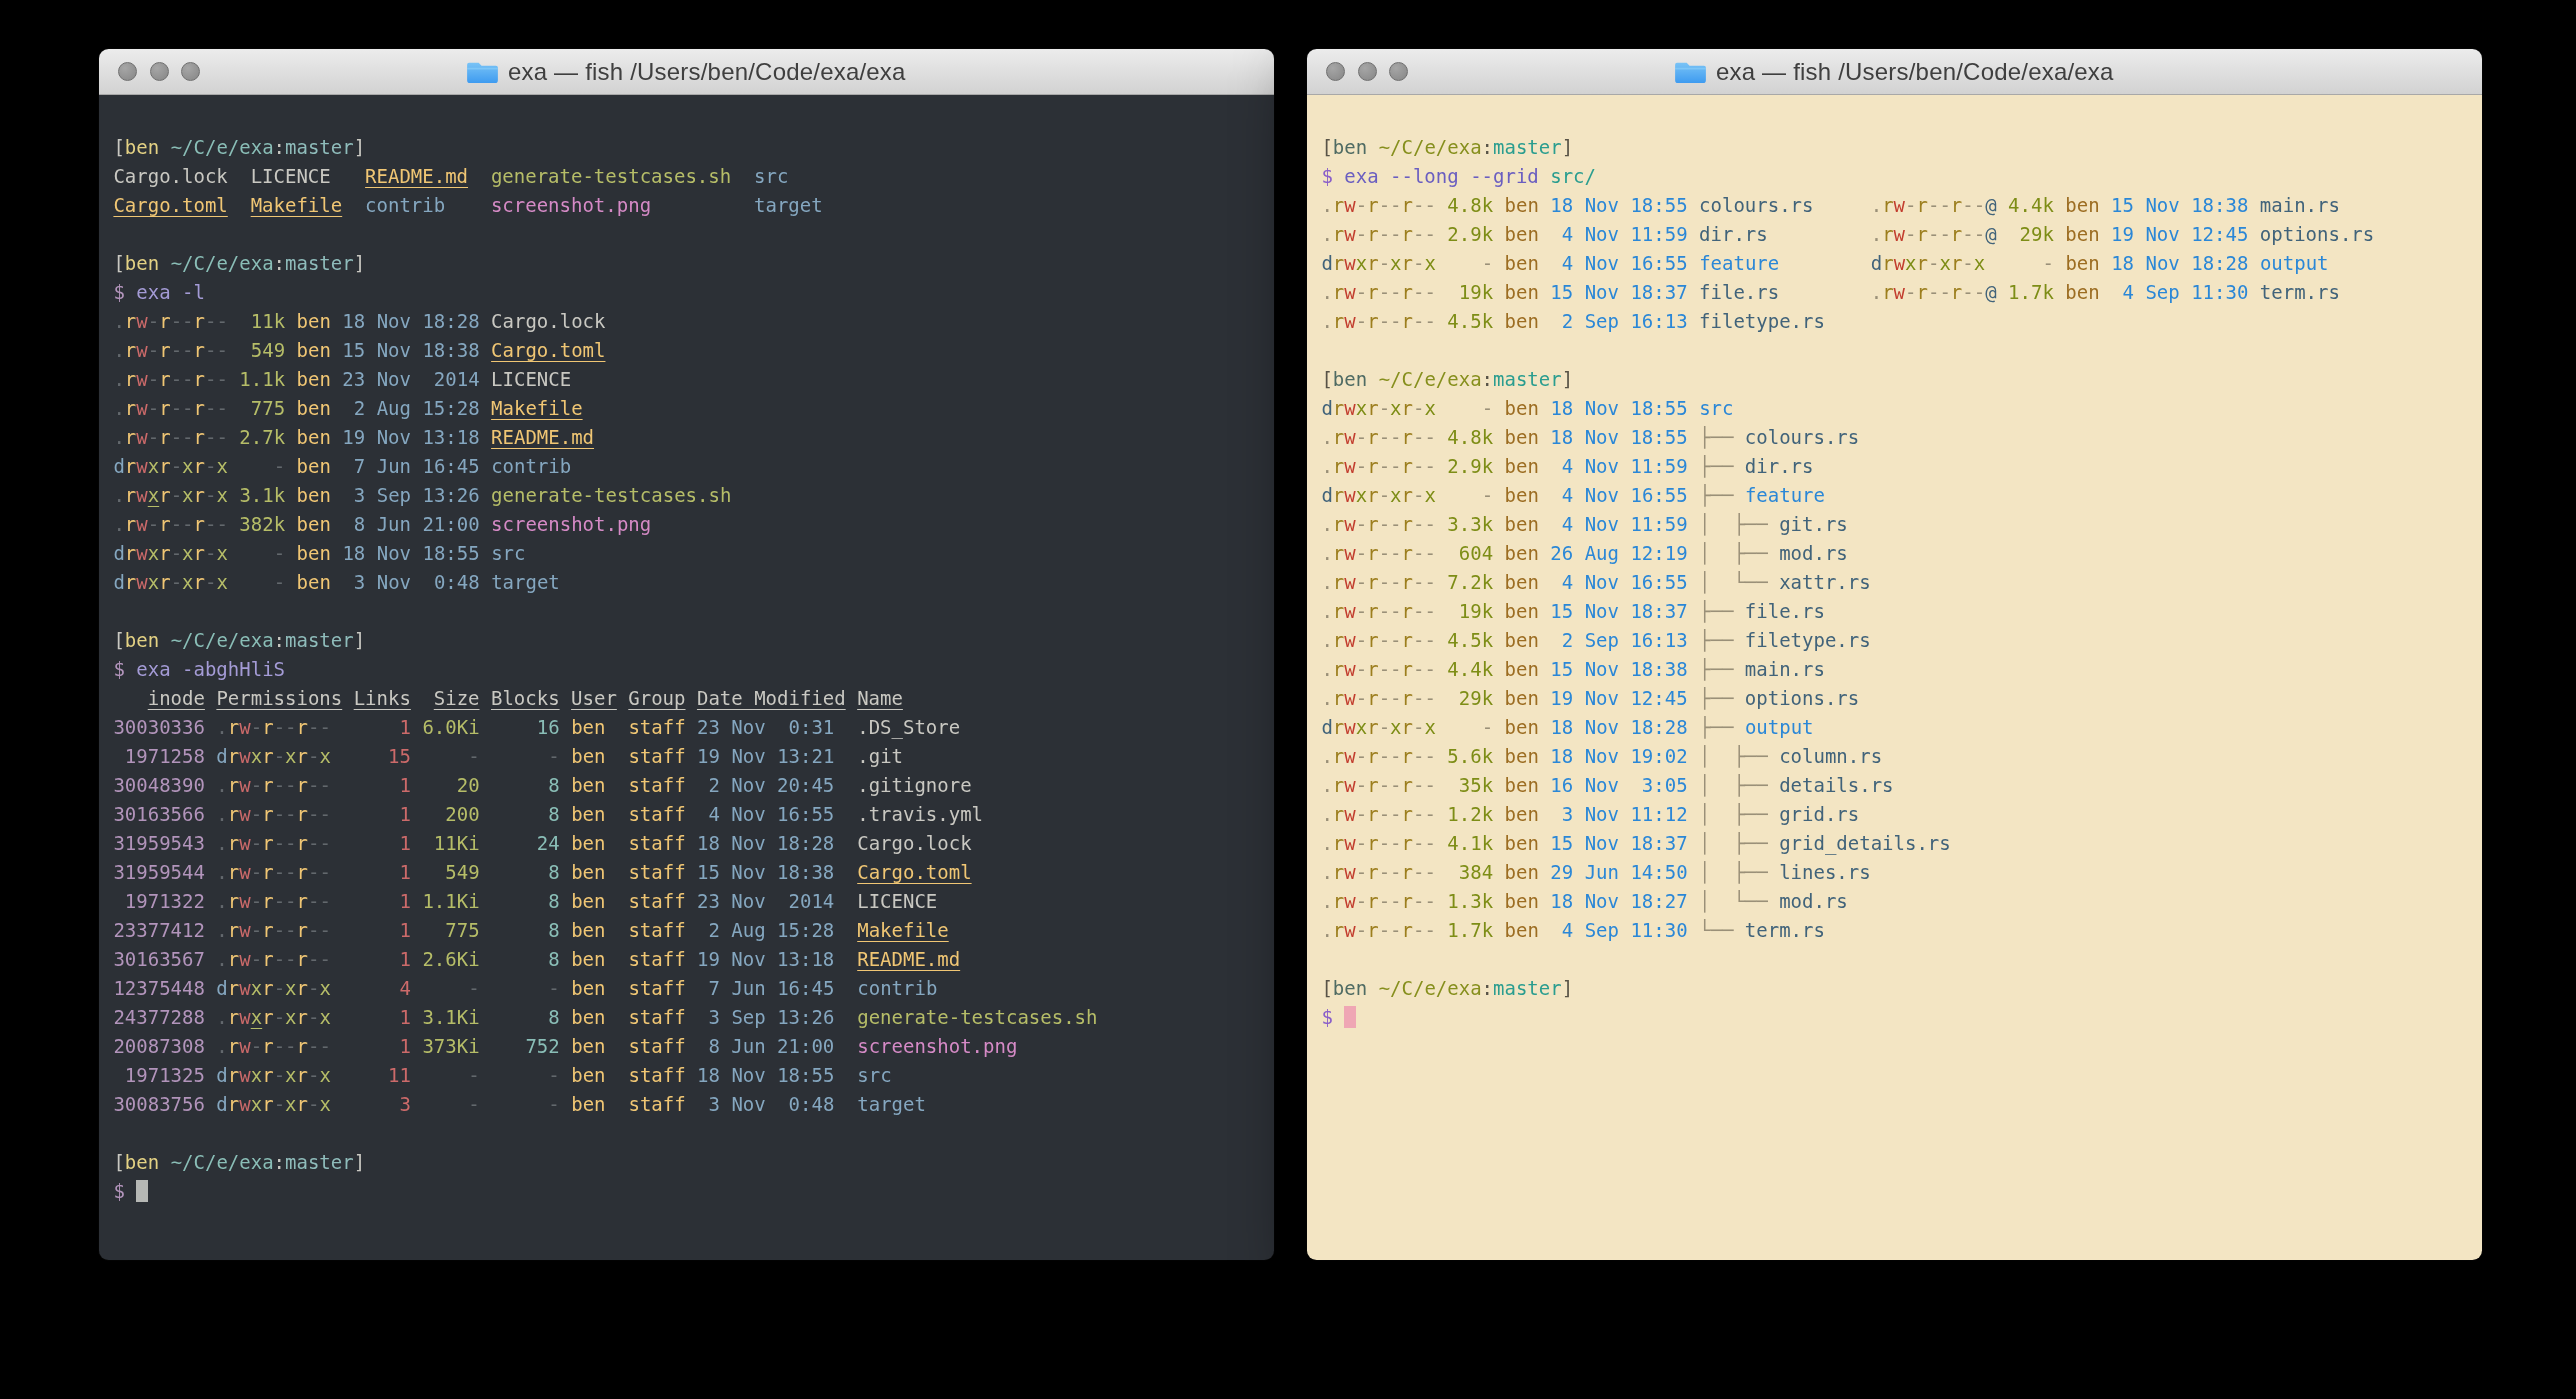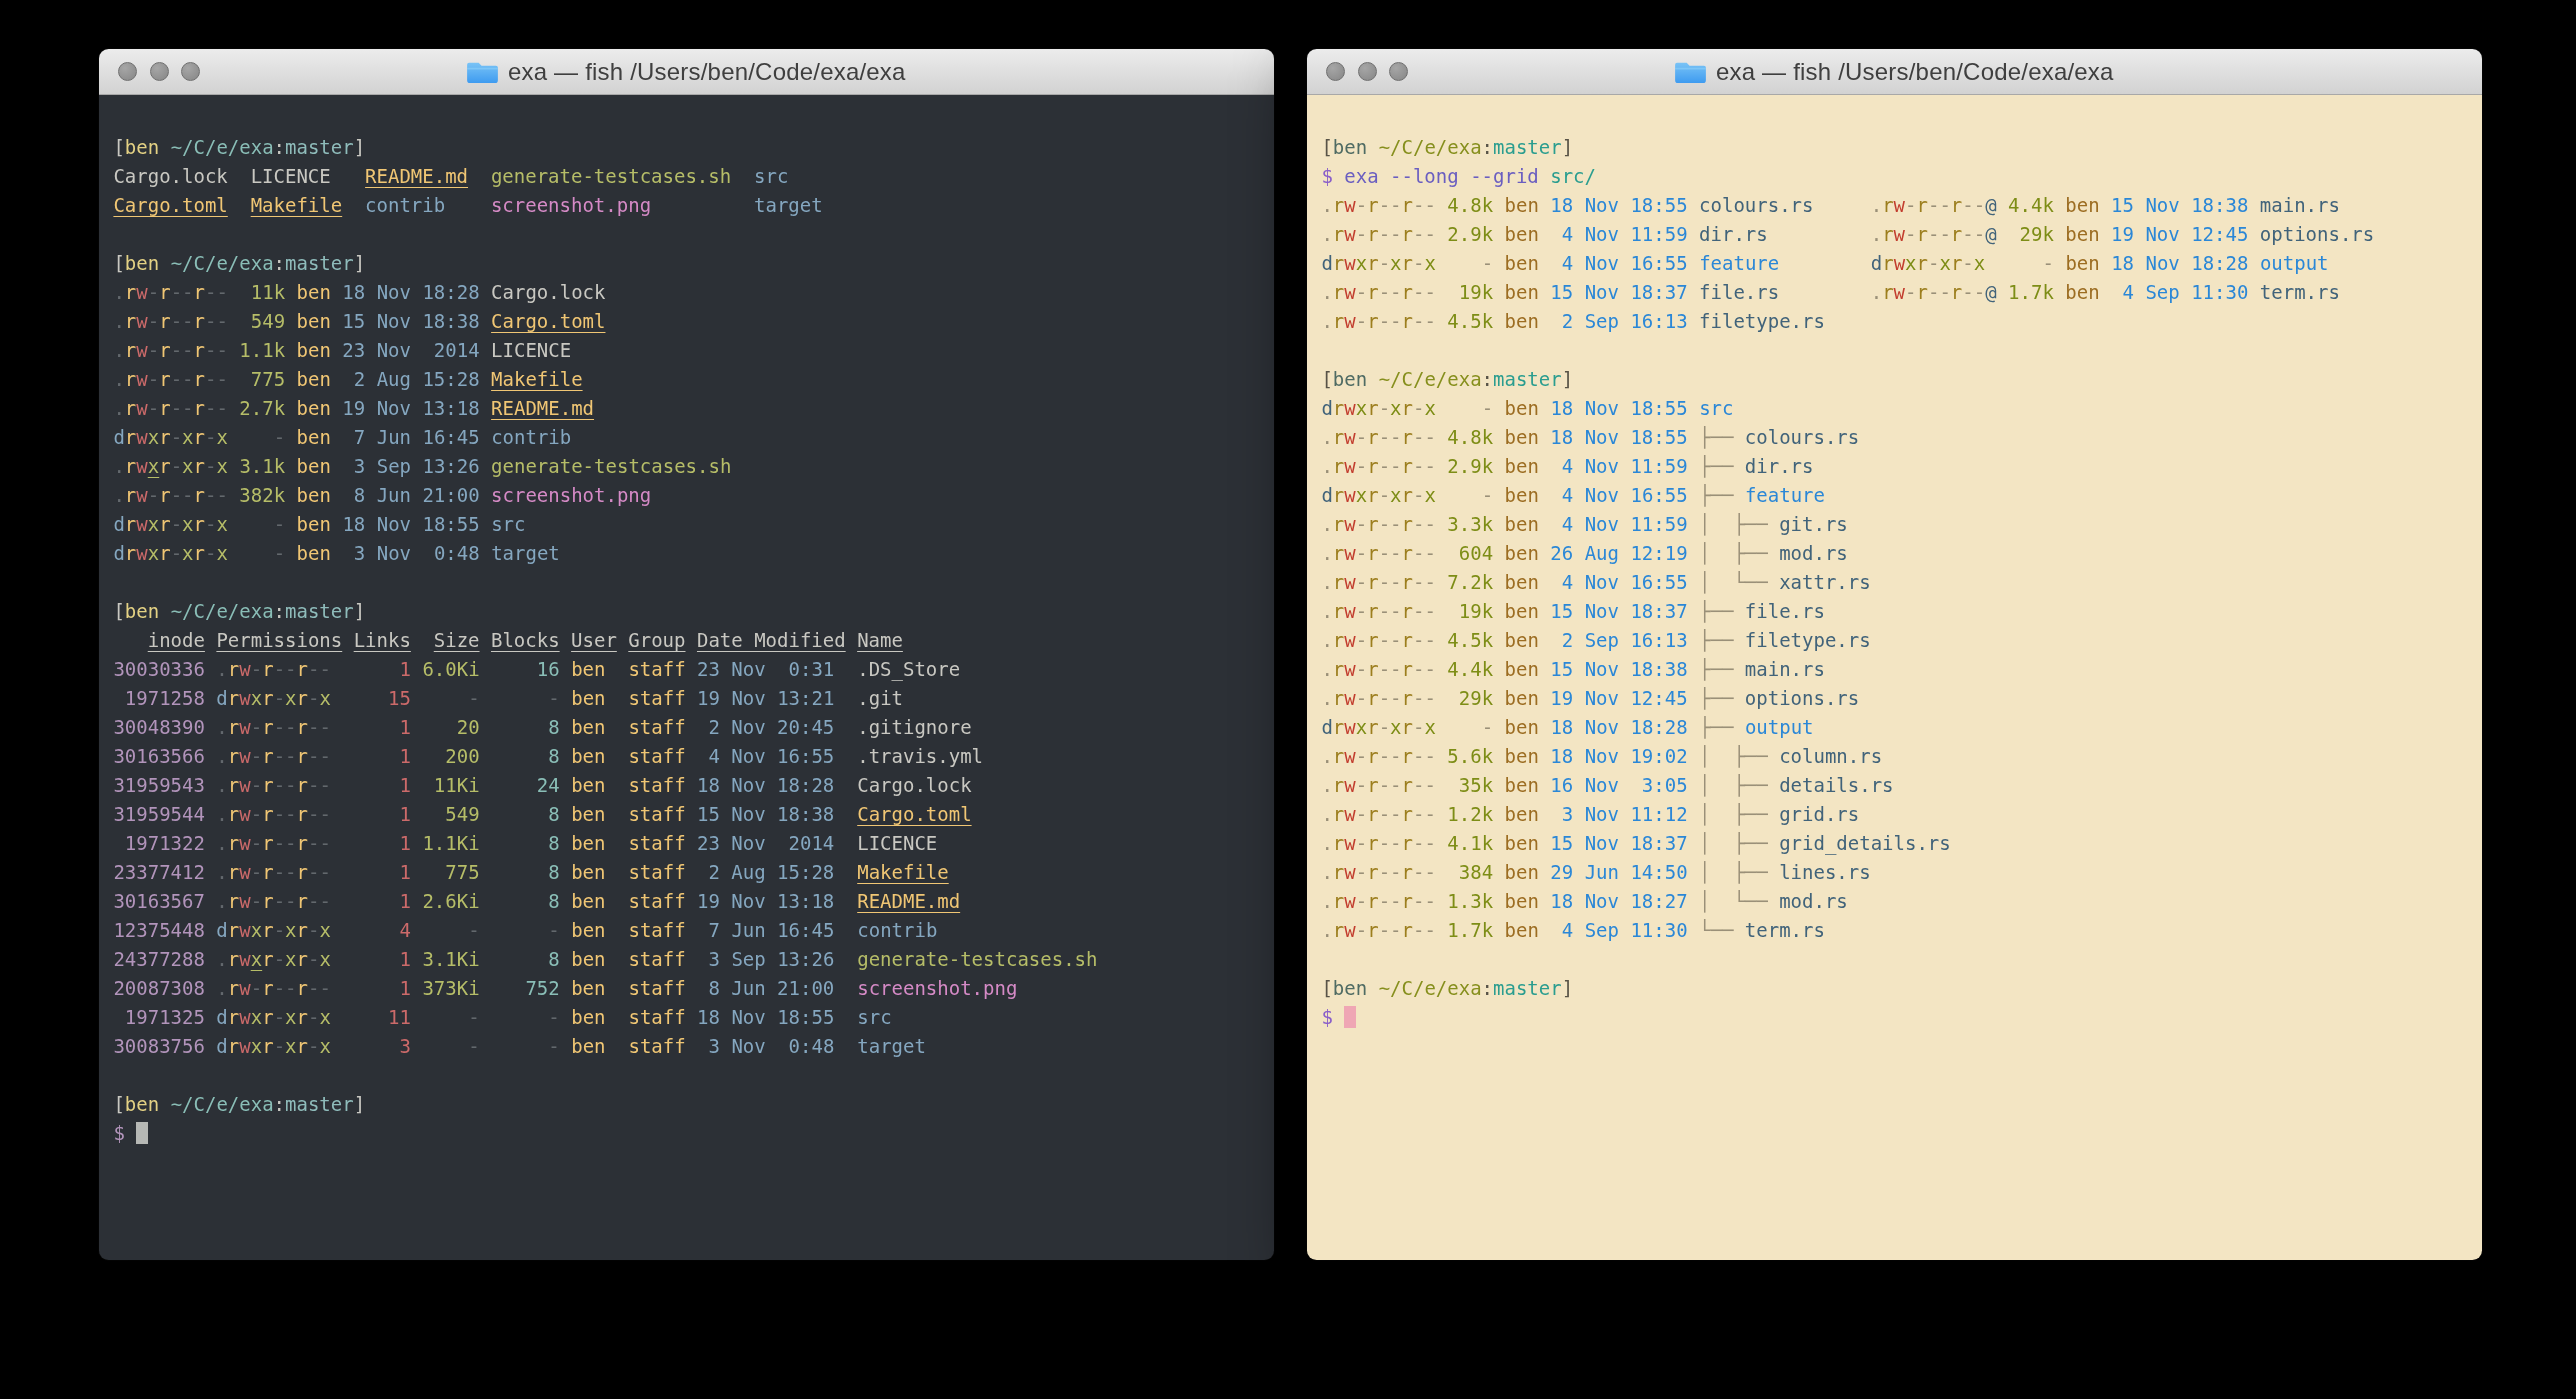--- a/index.html
+++ b/index.html
@@ -80,32 +80,34 @@
       </svg>
       <span class="title-text">exa — fish  /Users/ben/Code/exa/exa</span>
     </div>
   </div>
   <div class="term" id="term-0" style="background: rgb(44, 48, 54);">
       <div class="line"><span style="color: rgb(201, 200, 194);">[</span><span style="color: rgb(227, 209, 132);">ben</span><span style="color: rgb(201, 200, 194);"> </span><span style="color: rgb(138, 190, 183);">~/C/e/exa</span><span style="color: rgb(201, 200, 194);">:</span><span style="color: rgb(143, 188, 187);">master</span><span style="color: rgb(201, 200, 194);">]</span></div>
       <div class="line"><span style="color: rgb(201, 200, 194);">Cargo.lock</span><span style="color: rgb(201, 200, 194);">  </span><span style="color: rgb(201, 200, 194);">LICENCE</span><span style="color: rgb(201, 200, 194);">   </span><span style="color: rgb(240, 198, 116); text-decoration: underline; text-underline-offset: 3.8px;">README.md</span><span style="color: rgb(201, 200, 194);">  </span><span style="color: rgb(182, 189, 104);">generate-testcases.sh</span><span style="color: rgb(201, 200, 194);">  </span><span style="color: rgb(133, 167, 192);">src</span></div>
       <div class="line"><span style="color: rgb(240, 198, 116); text-decoration: underline; text-underline-offset: 3.8px;">Cargo.toml</span><span style="color: rgb(201, 200, 194);">  </span><span style="color: rgb(240, 198, 116); text-decoration: underline; text-underline-offset: 3.8px;">Makefile</span><span style="color: rgb(201, 200, 194);">  </span><span style="color: rgb(133, 167, 192);">contrib</span><span style="color: rgb(201, 200, 194);">    </span><span style="color: rgb(213, 138, 198);">screenshot.png</span><span style="color: rgb(201, 200, 194);">         </span><span style="color: rgb(133, 167, 192);">target</span></div>
       <div class="line">&nbsp;</div>
       <div class="line"><span style="color: rgb(201, 200, 194);">[</span><span style="color: rgb(227, 209, 132);">ben</span><span style="color: rgb(201, 200, 194);"> </span><span style="color: rgb(138, 190, 183);">~/C/e/exa</span><span style="color: rgb(201, 200, 194);">:</span><span style="color: rgb(143, 188, 187);">master</span><span style="color: rgb(201, 200, 194);">]</span></div>
+      <div class="line"><span style="color: rgb(178, 148, 187);">$</span><span style="color: rgb(201, 200, 194);"> </span><span style="color: rgb(164, 155, 214);">exa -l</span></div>
       <div class="line"><span style="color: rgb(99, 104, 109);">.</span><span style="color: rgb(240, 198, 116);">r</span><span style="color: rgb(204, 106, 106);">w</span><span style="color: rgb(99, 104, 109);">-</span><span style="color: rgb(240, 198, 116);">r</span><span style="color: rgb(99, 104, 109);">--</span><span style="color: rgb(240, 198, 116);">r</span><span style="color: rgb(99, 104, 109);">--</span><span style="color: rgb(201, 200, 194);"> </span><span style="color: rgb(182, 189, 104);"> 11k</span><span style="color: rgb(201, 200, 194);"> </span><span style="color: rgb(240, 198, 116);">ben</span><span style="color: rgb(201, 200, 194);"> </span><span style="color: rgb(133, 167, 192);">18 Nov 18:28</span><span style="color: rgb(201, 200, 194);"> </span><span style="color: rgb(201, 200, 194);">Cargo.lock</span></div>
       <div class="line"><span style="color: rgb(99, 104, 109);">.</span><span style="color: rgb(240, 198, 116);">r</span><span style="color: rgb(204, 106, 106);">w</span><span style="color: rgb(99, 104, 109);">-</span><span style="color: rgb(240, 198, 116);">r</span><span style="color: rgb(99, 104, 109);">--</span><span style="color: rgb(240, 198, 116);">r</span><span style="color: rgb(99, 104, 109);">--</span><span style="color: rgb(201, 200, 194);"> </span><span style="color: rgb(182, 189, 104);"> 549</span><span style="color: rgb(201, 200, 194);"> </span><span style="color: rgb(240, 198, 116);">ben</span><span style="color: rgb(201, 200, 194);"> </span><span style="color: rgb(133, 167, 192);">15 Nov 18:38</span><span style="color: rgb(201, 200, 194);"> </span><span style="color: rgb(240, 198, 116); text-decoration: underline; text-underline-offset: 3.8px;">Cargo.toml</span></div>
       <div class="line"><span style="color: rgb(99, 104, 109);">.</span><span style="color: rgb(240, 198, 116);">r</span><span style="color: rgb(204, 106, 106);">w</span><span style="color: rgb(99, 104, 109);">-</span><span style="color: rgb(240, 198, 116);">r</span><span style="color: rgb(99, 104, 109);">--</span><span style="color: rgb(240, 198, 116);">r</span><span style="color: rgb(99, 104, 109);">--</span><span style="color: rgb(201, 200, 194);"> </span><span style="color: rgb(182, 189, 104);">1.1k</span><span style="color: rgb(201, 200, 194);"> </span><span style="color: rgb(240, 198, 116);">ben</span><span style="color: rgb(201, 200, 194);"> </span><span style="color: rgb(133, 167, 192);">23 Nov  2014</span><span style="color: rgb(201, 200, 194);"> </span><span style="color: rgb(201, 200, 194);">LICENCE</span></div>
       <div class="line"><span style="color: rgb(99, 104, 109);">.</span><span style="color: rgb(240, 198, 116);">r</span><span style="color: rgb(204, 106, 106);">w</span><span style="color: rgb(99, 104, 109);">-</span><span style="color: rgb(240, 198, 116);">r</span><span style="color: rgb(99, 104, 109);">--</span><span style="color: rgb(240, 198, 116);">r</span><span style="color: rgb(99, 104, 109);">--</span><span style="color: rgb(201, 200, 194);"> </span><span style="color: rgb(182, 189, 104);"> 775</span><span style="color: rgb(201, 200, 194);"> </span><span style="color: rgb(240, 198, 116);">ben</span><span style="color: rgb(201, 200, 194);"> </span><span style="color: rgb(133, 167, 192);"> 2 Aug 15:28</span><span style="color: rgb(201, 200, 194);"> </span><span style="color: rgb(240, 198, 116); text-decoration: underline; text-underline-offset: 3.8px;">Makefile</span></div>
       <div class="line"><span style="color: rgb(99, 104, 109);">.</span><span style="color: rgb(240, 198, 116);">r</span><span style="color: rgb(204, 106, 106);">w</span><span style="color: rgb(99, 104, 109);">-</span><span style="color: rgb(240, 198, 116);">r</span><span style="color: rgb(99, 104, 109);">--</span><span style="color: rgb(240, 198, 116);">r</span><span style="color: rgb(99, 104, 109);">--</span><span style="color: rgb(201, 200, 194);"> </span><span style="color: rgb(182, 189, 104);">2.7k</span><span style="color: rgb(201, 200, 194);"> </span><span style="color: rgb(240, 198, 116);">ben</span><span style="color: rgb(201, 200, 194);"> </span><span style="color: rgb(133, 167, 192);">19 Nov 13:18</span><span style="color: rgb(201, 200, 194);"> </span><span style="color: rgb(240, 198, 116); text-decoration: underline; text-underline-offset: 3.8px;">README.md</span></div>
       <div class="line"><span style="color: rgb(133, 167, 192);">d</span><span style="color: rgb(240, 198, 116);">r</span><span style="color: rgb(204, 106, 106);">w</span><span style="color: rgb(182, 189, 104);">x</span><span style="color: rgb(240, 198, 116);">r</span><span style="color: rgb(99, 104, 109);">-</span><span style="color: rgb(182, 189, 104);">x</span><span style="color: rgb(240, 198, 116);">r</span><span style="color: rgb(99, 104, 109);">-</span><span style="color: rgb(182, 189, 104);">x</span><span style="color: rgb(201, 200, 194);"> </span><span style="color: rgb(201, 200, 194);">   </span><span style="color: rgb(99, 104, 109);">-</span><span style="color: rgb(201, 200, 194);"> </span><span style="color: rgb(240, 198, 116);">ben</span><span style="color: rgb(201, 200, 194);"> </span><span style="color: rgb(133, 167, 192);"> 7 Jun 16:45</span><span style="color: rgb(201, 200, 194);"> </span><span style="color: rgb(133, 167, 192);">contrib</span></div>
       <div class="line"><span style="color: rgb(99, 104, 109);">.</span><span style="color: rgb(240, 198, 116);">r</span><span style="color: rgb(204, 106, 106);">w</span><span style="color: rgb(182, 189, 104); text-decoration: underline; text-underline-offset: 3.8px;">x</span><span style="color: rgb(240, 198, 116);">r</span><span style="color: rgb(99, 104, 109);">-</span><span style="color: rgb(182, 189, 104);">x</span><span style="color: rgb(240, 198, 116);">r</span><span style="color: rgb(99, 104, 109);">-</span><span style="color: rgb(182, 189, 104);">x</span><span style="color: rgb(201, 200, 194);"> </span><span style="color: rgb(182, 189, 104);">3.1k</span><span style="color: rgb(201, 200, 194);"> </span><span style="color: rgb(240, 198, 116);">ben</span><span style="color: rgb(201, 200, 194);"> </span><span style="color: rgb(133, 167, 192);"> 3 Sep 13:26</span><span style="color: rgb(201, 200, 194);"> </span><span style="color: rgb(182, 189, 104);">generate-testcases.sh</span></div>
       <div class="line"><span style="color: rgb(99, 104, 109);">.</span><span style="color: rgb(240, 198, 116);">r</span><span style="color: rgb(204, 106, 106);">w</span><span style="color: rgb(99, 104, 109);">-</span><span style="color: rgb(240, 198, 116);">r</span><span style="color: rgb(99, 104, 109);">--</span><span style="color: rgb(240, 198, 116);">r</span><span style="color: rgb(99, 104, 109);">--</span><span style="color: rgb(201, 200, 194);"> </span><span style="color: rgb(182, 189, 104);">382k</span><span style="color: rgb(201, 200, 194);"> </span><span style="color: rgb(240, 198, 116);">ben</span><span style="color: rgb(201, 200, 194);"> </span><span style="color: rgb(133, 167, 192);"> 8 Jun 21:00</span><span style="color: rgb(201, 200, 194);"> </span><span style="color: rgb(213, 138, 198);">screenshot.png</span></div>
       <div class="line"><span style="color: rgb(133, 167, 192);">d</span><span style="color: rgb(240, 198, 116);">r</span><span style="color: rgb(204, 106, 106);">w</span><span style="color: rgb(182, 189, 104);">x</span><span style="color: rgb(240, 198, 116);">r</span><span style="color: rgb(99, 104, 109);">-</span><span style="color: rgb(182, 189, 104);">x</span><span style="color: rgb(240, 198, 116);">r</span><span style="color: rgb(99, 104, 109);">-</span><span style="color: rgb(182, 189, 104);">x</span><span style="color: rgb(201, 200, 194);"> </span><span style="color: rgb(201, 200, 194);">   </span><span style="color: rgb(99, 104, 109);">-</span><span style="color: rgb(201, 200, 194);"> </span><span style="color: rgb(240, 198, 116);">ben</span><span style="color: rgb(201, 200, 194);"> </span><span style="color: rgb(133, 167, 192);">18 Nov 18:55</span><span style="color: rgb(201, 200, 194);"> </span><span style="color: rgb(133, 167, 192);">src</span></div>
       <div class="line"><span style="color: rgb(133, 167, 192);">d</span><span style="color: rgb(240, 198, 116);">r</span><span style="color: rgb(204, 106, 106);">w</span><span style="color: rgb(182, 189, 104);">x</span><span style="color: rgb(240, 198, 116);">r</span><span style="color: rgb(99, 104, 109);">-</span><span style="color: rgb(182, 189, 104);">x</span><span style="color: rgb(240, 198, 116);">r</span><span style="color: rgb(99, 104, 109);">-</span><span style="color: rgb(182, 189, 104);">x</span><span style="color: rgb(201, 200, 194);"> </span><span style="color: rgb(201, 200, 194);">   </span><span style="color: rgb(99, 104, 109);">-</span><span style="color: rgb(201, 200, 194);"> </span><span style="color: rgb(240, 198, 116);">ben</span><span style="color: rgb(201, 200, 194);"> </span><span style="color: rgb(133, 167, 192);"> 3 Nov  0:48</span><span style="color: rgb(201, 200, 194);"> </span><span style="color: rgb(133, 167, 192);">target</span></div>
       <div class="line">&nbsp;</div>
       <div class="line"><span style="color: rgb(201, 200, 194);">[</span><span style="color: rgb(227, 209, 132);">ben</span><span style="color: rgb(201, 200, 194);"> </span><span style="color: rgb(138, 190, 183);">~/C/e/exa</span><span style="color: rgb(201, 200, 194);">:</span><span style="color: rgb(143, 188, 187);">master</span><span style="color: rgb(201, 200, 194);">]</span></div>
+      <div class="line"><span style="color: rgb(178, 148, 187);">$</span><span style="color: rgb(201, 200, 194);"> </span><span style="color: rgb(164, 155, 214);">exa -abghHliS</span></div>
       <div class="line"><span style="color: rgb(201, 200, 194);">   </span><span style="color: rgb(201, 200, 194); text-decoration: underline; text-underline-offset: 3.8px;">inode</span><span style="color: rgb(201, 200, 194);"> </span><span style="color: rgb(201, 200, 194); text-decoration: underline; text-underline-offset: 3.8px;">Permissions</span><span style="color: rgb(201, 200, 194);"> </span><span style="color: rgb(201, 200, 194); text-decoration: underline; text-underline-offset: 3.8px;">Links</span><span style="color: rgb(201, 200, 194);">  </span><span style="color: rgb(201, 200, 194); text-decoration: underline; text-underline-offset: 3.8px;">Size</span><span style="color: rgb(201, 200, 194);"> </span><span style="color: rgb(201, 200, 194); text-decoration: underline; text-underline-offset: 3.8px;">Blocks</span><span style="color: rgb(201, 200, 194);"> </span><span style="color: rgb(201, 200, 194); text-decoration: underline; text-underline-offset: 3.8px;">User</span><span style="color: rgb(201, 200, 194);"> </span><span style="color: rgb(201, 200, 194); text-decoration: underline; text-underline-offset: 3.8px;">Group</span><span style="color: rgb(201, 200, 194);"> </span><span style="color: rgb(201, 200, 194); text-decoration: underline; text-underline-offset: 3.8px;">Date Modified</span><span style="color: rgb(201, 200, 194);"> </span><span style="color: rgb(201, 200, 194); text-decoration: underline; text-underline-offset: 3.8px;">Name</span></div>
       <div class="line"><span style="color: rgb(178, 148, 187);">30030336</span><span style="color: rgb(201, 200, 194);"> </span><span style="color: rgb(99, 104, 109);">.</span><span style="color: rgb(240, 198, 116);">r</span><span style="color: rgb(204, 106, 106);">w</span><span style="color: rgb(99, 104, 109);">-</span><span style="color: rgb(240, 198, 116);">r</span><span style="color: rgb(99, 104, 109);">--</span><span style="color: rgb(240, 198, 116);">r</span><span style="color: rgb(99, 104, 109);">--</span><span style="color: rgb(201, 200, 194);">  </span><span style="color: rgb(204, 106, 106);">    1</span><span style="color: rgb(201, 200, 194);"> </span><span style="color: rgb(182, 189, 104);">6.0Ki</span><span style="color: rgb(201, 200, 194);"> </span><span style="color: rgb(138, 190, 183);">    16</span><span style="color: rgb(201, 200, 194);"> </span><span style="color: rgb(240, 198, 116);">ben</span><span style="color: rgb(201, 200, 194);">  </span><span style="color: rgb(240, 198, 116);">staff</span><span style="color: rgb(201, 200, 194);"> </span><span style="color: rgb(133, 167, 192);">23 Nov  0:31</span><span style="color: rgb(201, 200, 194);">  </span><span style="color: rgb(201, 200, 194);">.DS_Store</span></div>
       <div class="line"><span style="color: rgb(178, 148, 187);"> 1971258</span><span style="color: rgb(201, 200, 194);"> </span><span style="color: rgb(133, 167, 192);">d</span><span style="color: rgb(240, 198, 116);">r</span><span style="color: rgb(204, 106, 106);">w</span><span style="color: rgb(182, 189, 104);">x</span><span style="color: rgb(240, 198, 116);">r</span><span style="color: rgb(99, 104, 109);">-</span><span style="color: rgb(182, 189, 104);">x</span><span style="color: rgb(240, 198, 116);">r</span><span style="color: rgb(99, 104, 109);">-</span><span style="color: rgb(182, 189, 104);">x</span><span style="color: rgb(201, 200, 194);">  </span><span style="color: rgb(204, 106, 106);">   15</span><span style="color: rgb(201, 200, 194);"> </span><span style="color: rgb(201, 200, 194);">    </span><span style="color: rgb(99, 104, 109);">-</span><span style="color: rgb(201, 200, 194);"> </span><span style="color: rgb(201, 200, 194);">     </span><span style="color: rgb(99, 104, 109);">-</span><span style="color: rgb(201, 200, 194);"> </span><span style="color: rgb(240, 198, 116);">ben</span><span style="color: rgb(201, 200, 194);">  </span><span style="color: rgb(240, 198, 116);">staff</span><span style="color: rgb(201, 200, 194);"> </span><span style="color: rgb(133, 167, 192);">19 Nov 13:21</span><span style="color: rgb(201, 200, 194);">  </span><span style="color: rgb(201, 200, 194);">.git</span></div>
       <div class="line"><span style="color: rgb(178, 148, 187);">30048390</span><span style="color: rgb(201, 200, 194);"> </span><span style="color: rgb(99, 104, 109);">.</span><span style="color: rgb(240, 198, 116);">r</span><span style="color: rgb(204, 106, 106);">w</span><span style="color: rgb(99, 104, 109);">-</span><span style="color: rgb(240, 198, 116);">r</span><span style="color: rgb(99, 104, 109);">--</span><span style="color: rgb(240, 198, 116);">r</span><span style="color: rgb(99, 104, 109);">--</span><span style="color: rgb(201, 200, 194);">  </span><span style="color: rgb(204, 106, 106);">    1</span><span style="color: rgb(201, 200, 194);"> </span><span style="color: rgb(182, 189, 104);">   20</span><span style="color: rgb(201, 200, 194);"> </span><span style="color: rgb(138, 190, 183);">     8</span><span style="color: rgb(201, 200, 194);"> </span><span style="color: rgb(240, 198, 116);">ben</span><span style="color: rgb(201, 200, 194);">  </span><span style="color: rgb(240, 198, 116);">staff</span><span style="color: rgb(201, 200, 194);"> </span><span style="color: rgb(133, 167, 192);"> 2 Nov 20:45</span><span style="color: rgb(201, 200, 194);">  </span><span style="color: rgb(201, 200, 194);">.gitignore</span></div>
       <div class="line"><span style="color: rgb(178, 148, 187);">30163566</span><span style="color: rgb(201, 200, 194);"> </span><span style="color: rgb(99, 104, 109);">.</span><span style="color: rgb(240, 198, 116);">r</span><span style="color: rgb(204, 106, 106);">w</span><span style="color: rgb(99, 104, 109);">-</span><span style="color: rgb(240, 198, 116);">r</span><span style="color: rgb(99, 104, 109);">--</span><span style="color: rgb(240, 198, 116);">r</span><span style="color: rgb(99, 104, 109);">--</span><span style="color: rgb(201, 200, 194);">  </span><span style="color: rgb(204, 106, 106);">    1</span><span style="color: rgb(201, 200, 194);"> </span><span style="color: rgb(182, 189, 104);">  200</span><span style="color: rgb(201, 200, 194);"> </span><span style="color: rgb(138, 190, 183);">     8</span><span style="color: rgb(201, 200, 194);"> </span><span style="color: rgb(240, 198, 116);">ben</span><span style="color: rgb(201, 200, 194);">  </span><span style="color: rgb(240, 198, 116);">staff</span><span style="color: rgb(201, 200, 194);"> </span><span style="color: rgb(133, 167, 192);"> 4 Nov 16:55</span><span style="color: rgb(201, 200, 194);">  </span><span style="color: rgb(201, 200, 194);">.travis.yml</span></div>
       <div class="line"><span style="color: rgb(178, 148, 187);">31959543</span><span style="color: rgb(201, 200, 194);"> </span><span style="color: rgb(99, 104, 109);">.</span><span style="color: rgb(240, 198, 116);">r</span><span style="color: rgb(204, 106, 106);">w</span><span style="color: rgb(99, 104, 109);">-</span><span style="color: rgb(240, 198, 116);">r</span><span style="color: rgb(99, 104, 109);">--</span><span style="color: rgb(240, 198, 116);">r</span><span style="color: rgb(99, 104, 109);">--</span><span style="color: rgb(201, 200, 194);">  </span><span style="color: rgb(204, 106, 106);">    1</span><span style="color: rgb(201, 200, 194);"> </span><span style="color: rgb(182, 189, 104);"> 11Ki</span><span style="color: rgb(201, 200, 194);"> </span><span style="color: rgb(138, 190, 183);">    24</span><span style="color: rgb(201, 200, 194);"> </span><span style="color: rgb(240, 198, 116);">ben</span><span style="color: rgb(201, 200, 194);">  </span><span style="color: rgb(240, 198, 116);">staff</span><span style="color: rgb(201, 200, 194);"> </span><span style="color: rgb(133, 167, 192);">18 Nov 18:28</span><span style="color: rgb(201, 200, 194);">  </span><span style="color: rgb(201, 200, 194);">Cargo.lock</span></div>
       <div class="line"><span style="color: rgb(178, 148, 187);">31959544</span><span style="color: rgb(201, 200, 194);"> </span><span style="color: rgb(99, 104, 109);">.</span><span style="color: rgb(240, 198, 116);">r</span><span style="color: rgb(204, 106, 106);">w</span><span style="color: rgb(99, 104, 109);">-</span><span style="color: rgb(240, 198, 116);">r</span><span style="color: rgb(99, 104, 109);">--</span><span style="color: rgb(240, 198, 116);">r</span><span style="color: rgb(99, 104, 109);">--</span><span style="color: rgb(201, 200, 194);">  </span><span style="color: rgb(204, 106, 106);">    1</span><span style="color: rgb(201, 200, 194);"> </span><span style="color: rgb(182, 189, 104);">  549</span><span style="color: rgb(201, 200, 194);"> </span><span style="color: rgb(138, 190, 183);">     8</span><span style="color: rgb(201, 200, 194);"> </span><span style="color: rgb(240, 198, 116);">ben</span><span style="color: rgb(201, 200, 194);">  </span><span style="color: rgb(240, 198, 116);">staff</span><span style="color: rgb(201, 200, 194);"> </span><span style="color: rgb(133, 167, 192);">15 Nov 18:38</span><span style="color: rgb(201, 200, 194);">  </span><span style="color: rgb(240, 198, 116); text-decoration: underline; text-underline-offset: 3.8px;">Cargo.toml</span></div>
       <div class="line"><span style="color: rgb(178, 148, 187);"> 1971322</span><span style="color: rgb(201, 200, 194);"> </span><span style="color: rgb(99, 104, 109);">.</span><span style="color: rgb(240, 198, 116);">r</span><span style="color: rgb(204, 106, 106);">w</span><span style="color: rgb(99, 104, 109);">-</span><span style="color: rgb(240, 198, 116);">r</span><span style="color: rgb(99, 104, 109);">--</span><span style="color: rgb(240, 198, 116);">r</span><span style="color: rgb(99, 104, 109);">--</span><span style="color: rgb(201, 200, 194);">  </span><span style="color: rgb(204, 106, 106);">    1</span><span style="color: rgb(201, 200, 194);"> </span><span style="color: rgb(182, 189, 104);">1.1Ki</span><span style="color: rgb(201, 200, 194);"> </span><span style="color: rgb(138, 190, 183);">     8</span><span style="color: rgb(201, 200, 194);"> </span><span style="color: rgb(240, 198, 116);">ben</span><span style="color: rgb(201, 200, 194);">  </span><span style="color: rgb(240, 198, 116);">staff</span><span style="color: rgb(201, 200, 194);"> </span><span style="color: rgb(133, 167, 192);">23 Nov  2014</span><span style="color: rgb(201, 200, 194);">  </span><span style="color: rgb(201, 200, 194);">LICENCE</span></div>
       <div class="line"><span style="color: rgb(178, 148, 187);">23377412</span><span style="color: rgb(201, 200, 194);"> </span><span style="color: rgb(99, 104, 109);">.</span><span style="color: rgb(240, 198, 116);">r</span><span style="color: rgb(204, 106, 106);">w</span><span style="color: rgb(99, 104, 109);">-</span><span style="color: rgb(240, 198, 116);">r</span><span style="color: rgb(99, 104, 109);">--</span><span style="color: rgb(240, 198, 116);">r</span><span style="color: rgb(99, 104, 109);">--</span><span style="color: rgb(201, 200, 194);">  </span><span style="color: rgb(204, 106, 106);">    1</span><span style="color: rgb(201, 200, 194);"> </span><span style="color: rgb(182, 189, 104);">  775</span><span style="color: rgb(201, 200, 194);"> </span><span style="color: rgb(138, 190, 183);">     8</span><span style="color: rgb(201, 200, 194);"> </span><span style="color: rgb(240, 198, 116);">ben</span><span style="color: rgb(201, 200, 194);">  </span><span style="color: rgb(240, 198, 116);">staff</span><span style="color: rgb(201, 200, 194);"> </span><span style="color: rgb(133, 167, 192);"> 2 Aug 15:28</span><span style="color: rgb(201, 200, 194);">  </span><span style="color: rgb(240, 198, 116); text-decoration: underline; text-underline-offset: 3.8px;">Makefile</span></div>
       <div class="line"><span style="color: rgb(178, 148, 187);">30163567</span><span style="color: rgb(201, 200, 194);"> </span><span style="color: rgb(99, 104, 109);">.</span><span style="color: rgb(240, 198, 116);">r</span><span style="color: rgb(204, 106, 106);">w</span><span style="color: rgb(99, 104, 109);">-</span><span style="color: rgb(240, 198, 116);">r</span><span style="color: rgb(99, 104, 109);">--</span><span style="color: rgb(240, 198, 116);">r</span><span style="color: rgb(99, 104, 109);">--</span><span style="color: rgb(201, 200, 194);">  </span><span style="color: rgb(204, 106, 106);">    1</span><span style="color: rgb(201, 200, 194);"> </span><span style="color: rgb(182, 189, 104);">2.6Ki</span><span style="color: rgb(201, 200, 194);"> </span><span style="color: rgb(138, 190, 183);">     8</span><span style="color: rgb(201, 200, 194);"> </span><span style="color: rgb(240, 198, 116);">ben</span><span style="color: rgb(201, 200, 194);">  </span><span style="color: rgb(240, 198, 116);">staff</span><span style="color: rgb(201, 200, 194);"> </span><span style="color: rgb(133, 167, 192);">19 Nov 13:18</span><span style="color: rgb(201, 200, 194);">  </span><span style="color: rgb(240, 198, 116); text-decoration: underline; text-underline-offset: 3.8px;">README.md</span></div>

